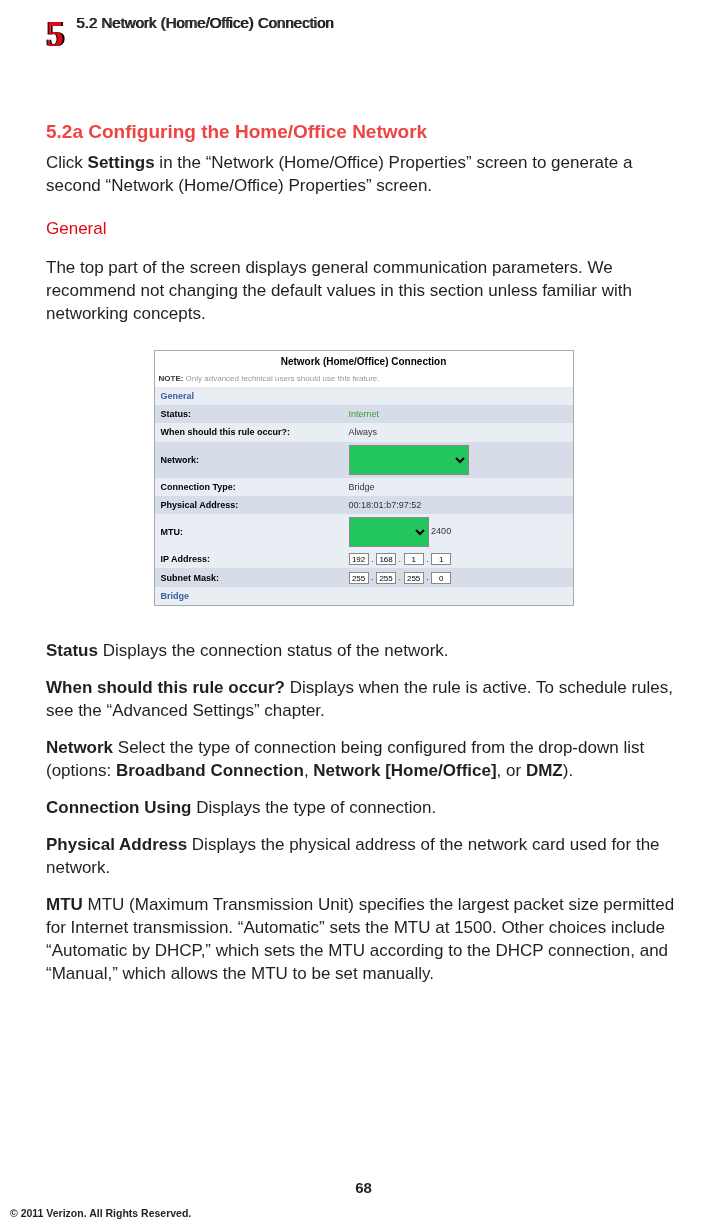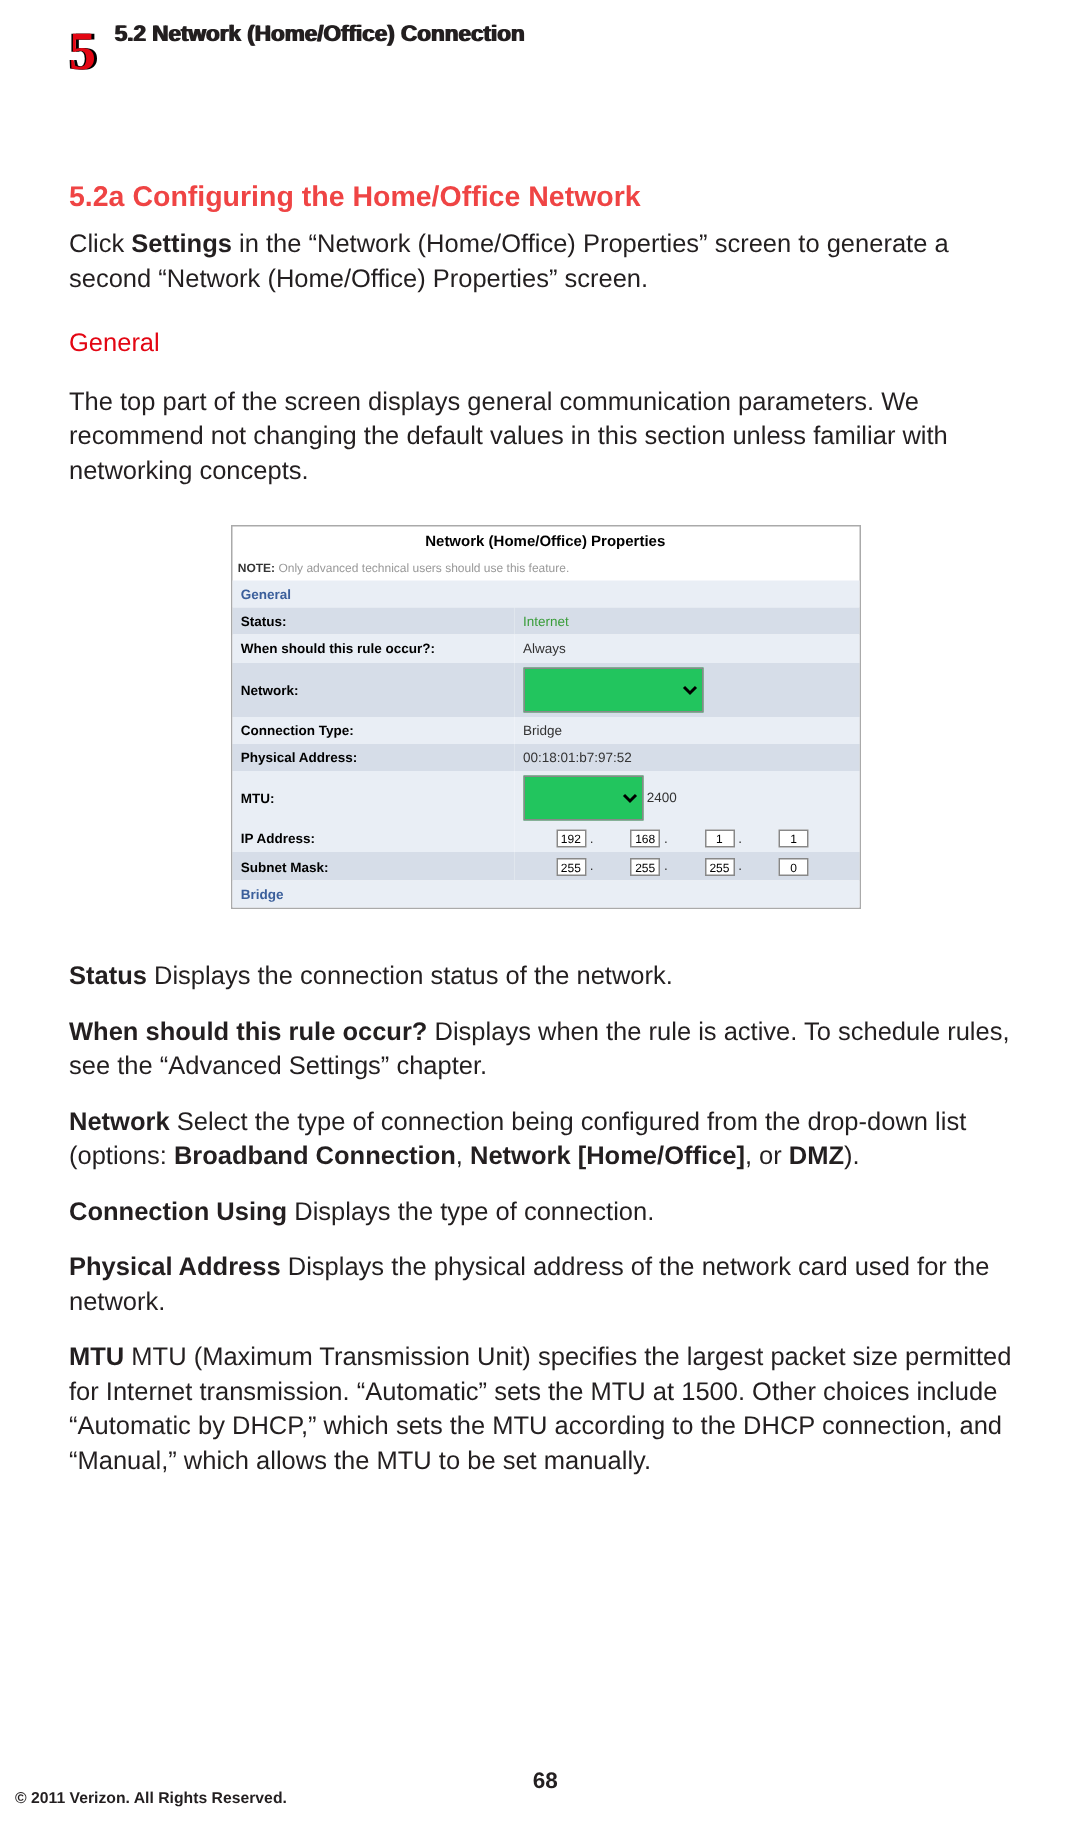--- a/index.html
+++ b/index.html
@@ -24,21 +24,21 @@
     letter-spacing: -2px;
   }
   .chapter-titles { padding-top: 2px; }
   .chapter-title {
     font-size: 18px;
     font-weight: 800;
     text-shadow: 1px 0 0 currentColor;
   }
   .chapter-subtitle {
     font-size: 15px;
-    font-weight: 700;
+    font-weight: 400;
     text-shadow: 1px 0 0 currentColor;
     margin-top: 1px;
   }
   .sec-red {
     color: #ef4444;
     font-weight: 700;
     font-size: 19px;
     margin-bottom: 8px;
   }
   .para { margin-bottom: 20px; }
@@ -94,35 +94,34 @@
     display:inline-block;
     vertical-align:middle;
   }
   .mini-inp {
     font-size: 8px;
     border: 1px solid #888;
     width: 20px;
     height: 12px;
     text-align:center;
     vertical-align:middle;
-    margin-left:22px;
   }
   .def-block { margin: 9px 0 14px; }
   .page-num {
     position: absolute;
     left: 0; right: 0;
     bottom: 32px;
     text-align: center;
     font-weight: 700;
     font-size: 15px;
   }
   .copyright {
     position: absolute;
     left: 10px;
-    bottom: 24px;
+    bottom: 10px;
     font-size: 10.5px;
     font-weight: 600;
   }
 </style>
 </head>
 <body>
 
 <div class="chapter-head">
   <div class="chapter-num">5</div>
   <div class="chapter-titles">
@@ -133,21 +132,21 @@
 <div class="sec-red">5.2a  Configuring the Home/Office Network</div>
 <p class="para">
   <span>Click </span><b>Settings</b><span> in the “Network (Home/Office) Properties” screen to generate a second “Network (Home/Office) Properties” screen.</span>
 </p>
 
 <div class="sub-red">General</div>
 <p class="para">The top part of the screen displays general communication parameters. We recommend not changing the default values in this section unless familiar with networking concepts.</p>
 
 <div class="figure-wrap">
   <div class="props-box">
-    <div class="props-title">Network (Home/Office) Properties</div>
+    <div class="props-title">Network (Home/Office) Connection</div>
     <div class="props-note">
       <b>NOTE:</b><span> Only advanced technical users should use this feature.</span>
     </div>
     <table class="ptable">
       <tbody>
           <tr class="row-hdr">
             <td colspan="2">General</td>
           </tr>
       <tr class="row-dk">
         <td class="lab">Status:</td>

